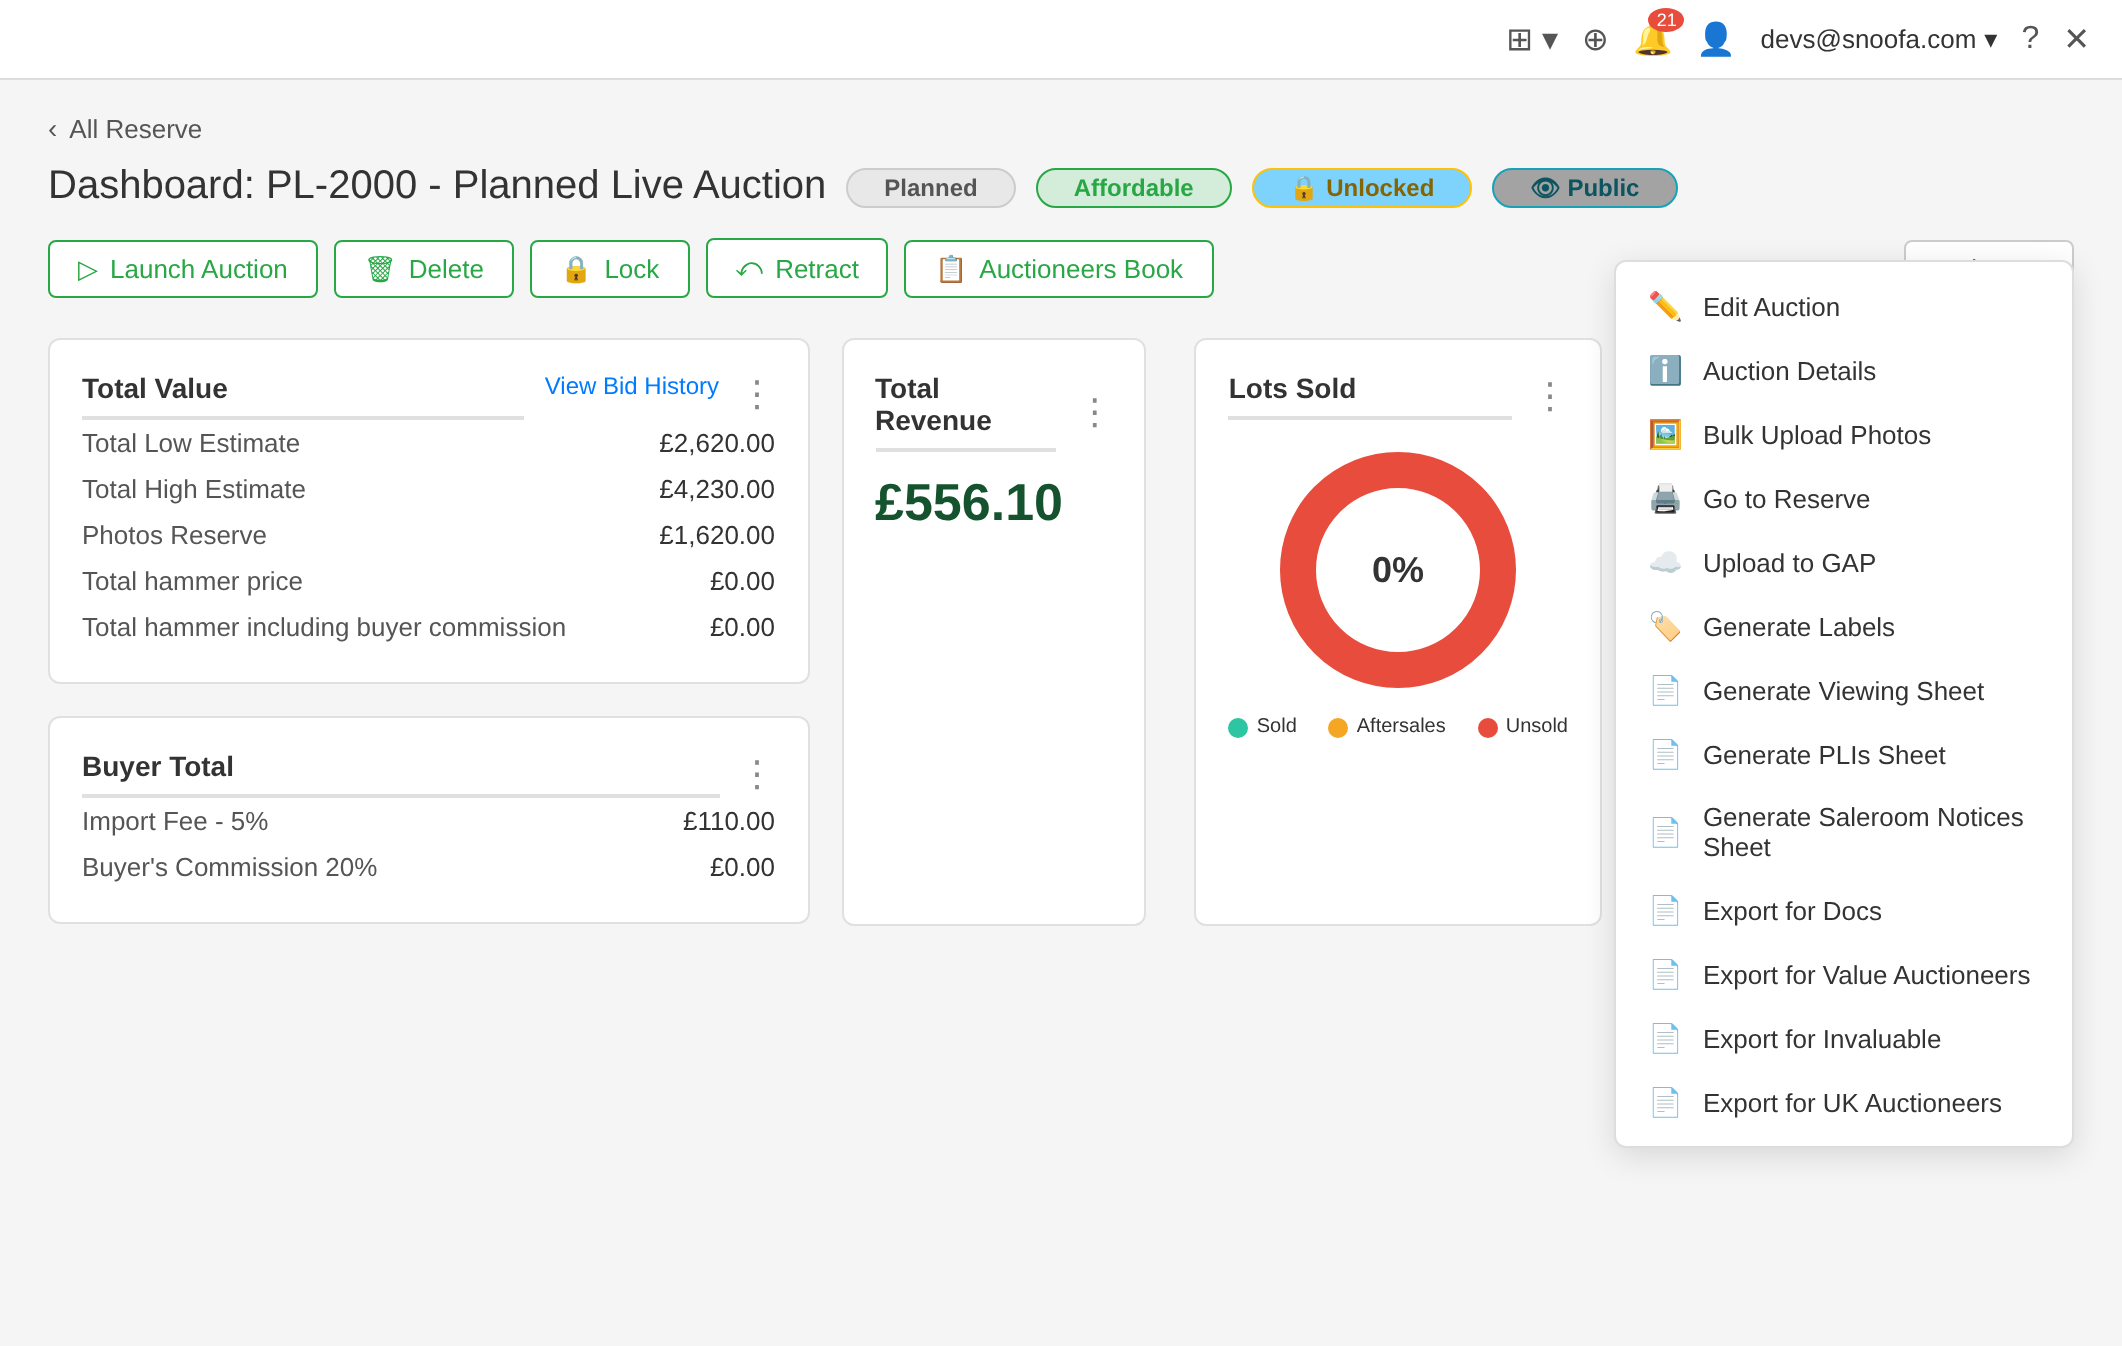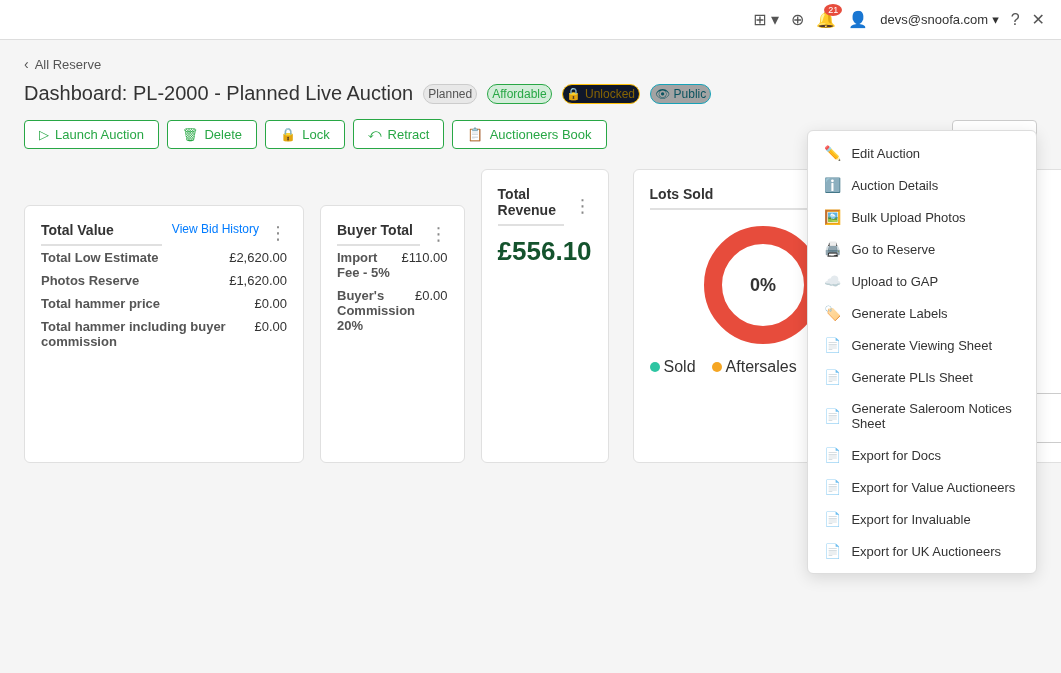--- a/index.html
+++ b/index.html
@@ -34,27 +34,27 @@
 
     .breadcrumb { display: flex; align-items: center; gap: 6px; font-size: 13px; color: #555; margin-bottom: 10px; cursor: pointer; }
     .breadcrumb-arrow { font-size: 14px; }
 
     .page-header { display: flex; align-items: center; gap: 10px; margin-bottom: 14px; flex-wrap: wrap; }
     .page-title { font-size: 20px; font-weight: normal; }
     .page-title strong { font-weight: normal; }
 
     .badge-pill {
       border-radius: 20px;
-      padding: 2px 4px;
+      padding: 2px 18px;
       font-size: 12px;
-      font-weight: 400;
+      font-weight: 700;
     }
     .badge-planned { background: #e8e8e8; color: #555; border: 1px solid #ccc; }
     .badge-affordable { background: #d4edda; color: #28a745; border: 1px solid #28a745; }
-    .badge-unlocked { background: #0f172a; color: #856404; border: 1px solid #ffc107; }
+    .badge-unlocked { background: #7dd3fc; color: #856404; border: 1px solid #ffc107; }
     .badge-public { background: #a3a3a3; color: #0c5460; border: 1px solid #17a2b8; }
 
     .toolbar { display: flex; gap: 8px; margin-bottom: 20px; align-items: center; flex-wrap: wrap; }
     .btn-outline {
       border: 1px solid #28a745;
       background: #fff;
       color: #28a745;
       padding: 6px 14px;
       border-radius: 4px;
       cursor: pointer;
@@ -74,47 +74,47 @@
       display: flex;
       align-items: center;
       gap: 6px;
       font-size: 13px;
       margin-left: auto;
       position: relative;
     }
 
     
     .cards-area { display: flex; gap: 16px; position: relative; }
-    .cards-left { display: flex; flex-direction: row; gap: 16px; flex: 1; margin-top: 36px; }
+    .cards-left { display: flex; flex-direction: column; gap: 16px; flex: 1; }
     .cards-right { display: flex; flex-direction: row; gap: 24px; flex: 1; }
 
     .card {
       background: #fff;
       border: 1px solid #e0e0e0;
       border-radius: 6px;
       padding: 16px;
     }
     .card-title { font-size: 14px; font-weight: bold; border-bottom: 2px solid #e0e0e0; padding-bottom: 6px; flex: 1; }
     .card-title-row { display: flex; align-items: center; justify-content: space-between; width: 100%; }
     .view-link { color: #007bff; font-size: 12px; cursor: pointer; text-align: right; }
     .card-menu { color: #888; cursor: pointer; font-size: 18px; margin-left: 10px; }
 
     .stat-row { display: flex; justify-content: space-between; padding: 4px 0; font-size: 13px; }
-    .stat-label { color: #555; font-weight: bold; }
+    .stat-label { color: #555; }
     .stat-value { color: #333; }
 
     
     .total-value-card { min-width: 280px; }
 
     
     .revenue-amount { font-size: 26px; font-weight: bold; color: #14532d; margin-top: 10px; }
 
     
     .donut-container { display: flex; flex-direction: column; align-items: center; margin-top: 10px; }
-    .donut-legend { display: flex; gap: 16px; margin-top: 8px; font-size: 16px; }
+    .donut-legend { display: flex; gap: 16px; margin-top: 8px; font-size: 10px; }
     .legend-item { display: flex; align-items: center; gap: 4px; }
     .legend-dot { width: 10px; height: 10px; border-radius: 50%; }
 
     
     
     .auction-info-panel {
       background: #fff;
       border: 1px solid #e0e0e0;
       border-radius: 6px;
       padding: 16px;
@@ -235,20 +235,24 @@
             <span class="view-link" style="margin-left:10px; white-space:nowrap;">View Bid History</span>
             <span class="card-menu">⋮</span>
           </div>
         </div>
         <div id="total-value-rows">
             <div class="stat-row">
               <span class="stat-label">Total Low Estimate</span>
               <span class="stat-value">£2,620.00</span>
             </div>
             <div class="stat-row">
+              <span class="stat-label">Total High Estimate</span>
+              <span class="stat-value">£4,230.00</span>
+            </div>
+            <div class="stat-row">
               <span class="stat-label">Photos Reserve</span>
               <span class="stat-value">£1,620.00</span>
             </div>
             <div class="stat-row">
               <span class="stat-label">Total hammer price</span>
               <span class="stat-value">£0.00</span>
             </div>
             <div class="stat-row">
               <span class="stat-label">Total hammer including buyer commission</span>
               <span class="stat-value">£0.00</span>

